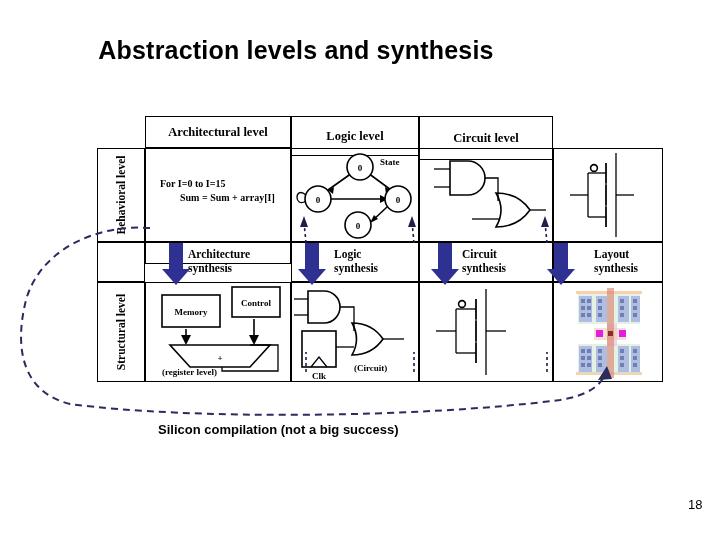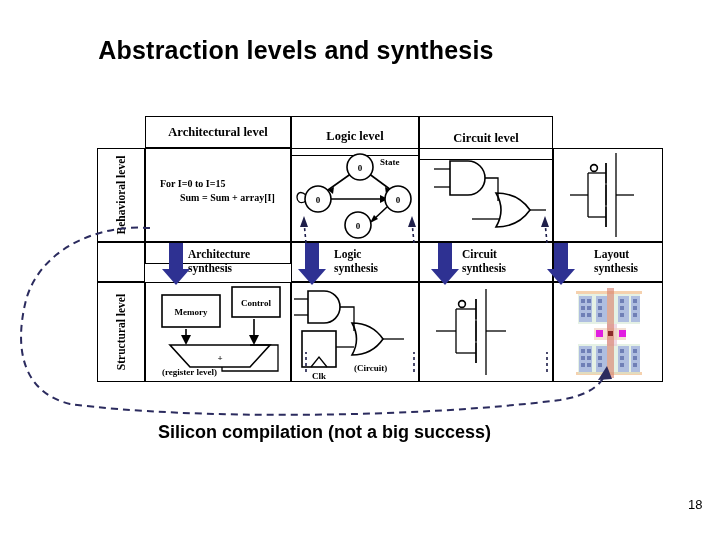--- a/index.html
+++ b/index.html
@@ -43,21 +43,21 @@
   .lbl{font-family:"Liberation Serif",serif;font-weight:bold;font-size:9px;fill:#000;}
 
   
   .bluearrow{position:absolute;}
 
   
   .curve{position:absolute;left:0;top:0;width:720px;height:540px;pointer-events:none;}
 
   .footnote{
     position:absolute;left:158px;top:422px;
-    font-family:"Liberation Sans",sans-serif;font-weight:bold;font-size:18px;color:#000;
+    font-family:"Liberation Sans",sans-serif;font-weight:bold;font-size:13px;color:#000;
   }
   .pageno{
     position:absolute;left:688px;top:497px;
     font-family:"Liberation Sans",sans-serif;font-size:13px;color:#000;text-align:right;
   }
 
   
   .layoutart{position:absolute;}
 </style>
 </head>

